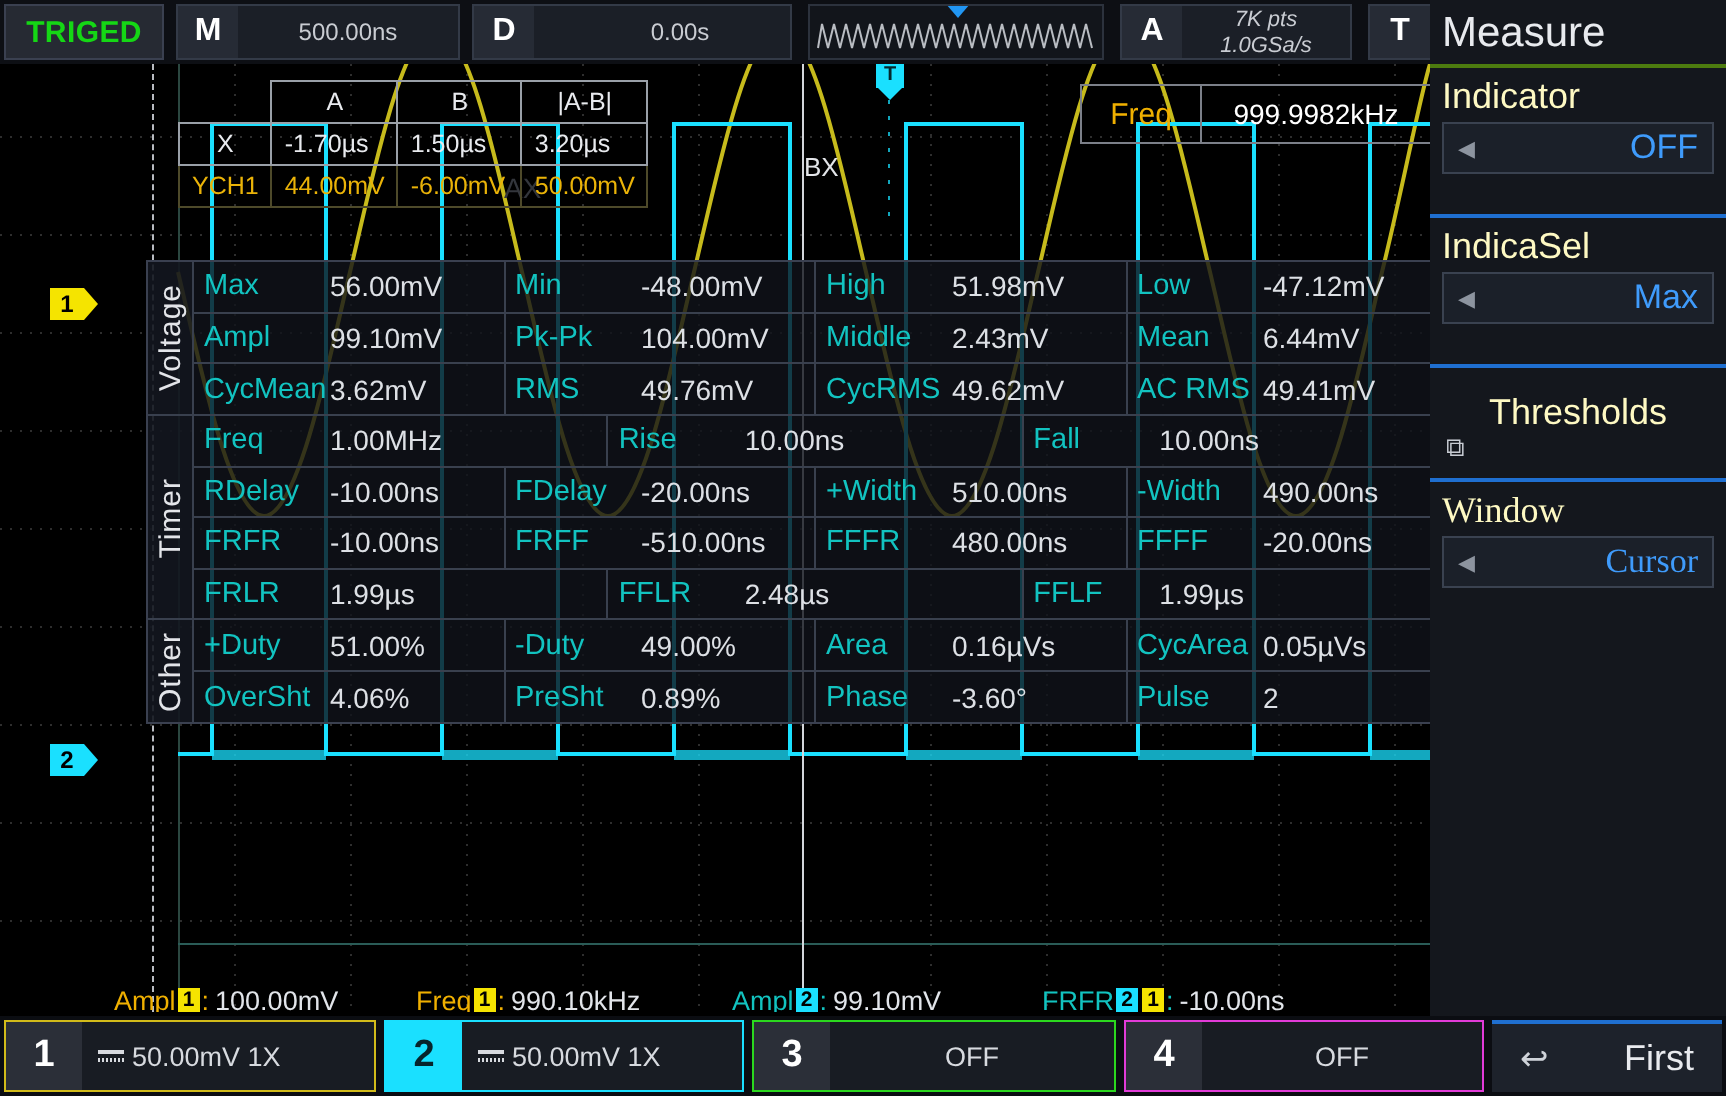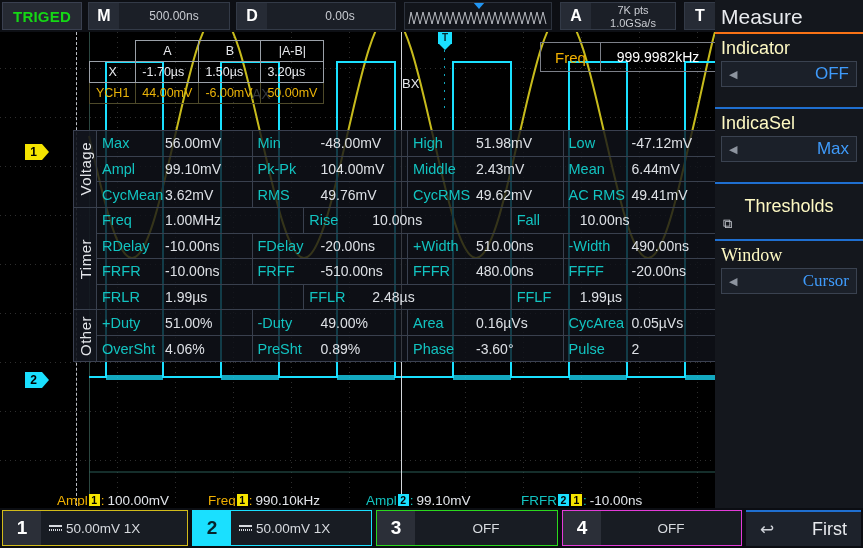--- a/index.html
+++ b/index.html
@@ -32,21 +32,21 @@
     width:30px; height:26px; background:#262b35;
     display:flex; align-items:center; justify-content:center;
     color:#ffffff; font-size:16px; font-weight:bold;
   }
   .tb-val {
     color:#c9ccd2; font-size:12px; text-align:center;
   }
   .tb-group.m .tb-val { width:110px; }
   .tb-group.d .tb-val { width:128px;padding-left:18px; }
   .tb-group.a { margin-left:8px; }
-  .tb-group.a .tb-val { width:84px; line-height:13px; font-size:11px; padding-top:1px;}
+  .tb-group.a .tb-val { width:84px; line-height:13px; font-size:11px; padding-top:1px;font-style:italic;}
   .tb-group.a .tb-val span { display:block; }
   .tb-group.t { margin-left:8px; }
   .nav-preview {
     position:relative; margin-left:8px; width:148px; height:28px;
     background:#12151b; border:1px solid #2c323d; overflow:hidden;
   }
   .nav-preview .marker {
     position:absolute; left:68px; top:-1px; width:0;height:0;
     border-left:6px solid transparent; border-right:6px solid transparent;
     border-top:7px solid #2196f3;
@@ -61,21 +61,21 @@
   .trig-ed { color:#c9ccd2; font-size:13px; padding-right:4px; letter-spacing:2px;}
 
   
   .menu {
     position:absolute; right:0; top:0; width:148px; height:512px;
     background:#14171d;
   }
   .menu-title {
     height:34px; color:#e8eaee; font-size:21px;
     padding-left:6px; line-height:34px;
-    border-bottom:2px solid #f97316;
+    border-bottom:2px solid #4d7c0f;
   }
   .menu-item { position:relative; padding:0 6px; border-bottom:2px solid #1f6fd0; }
   .menu-item.noline { border-bottom:none;font-family:Liberation Serif, serif; }
   .mi-label { color:#fef9c3; font-size:18px; padding:2px 0 1px 0; line-height:24px;}
   .mi-label.center { text-align:center; }
   .mi-field {
     height:26px; border:1px solid #3a4250; background:#1b2029;
     display:flex; align-items:center; justify-content:space-between;
     padding:0 7px; margin-bottom:6px;
   }

